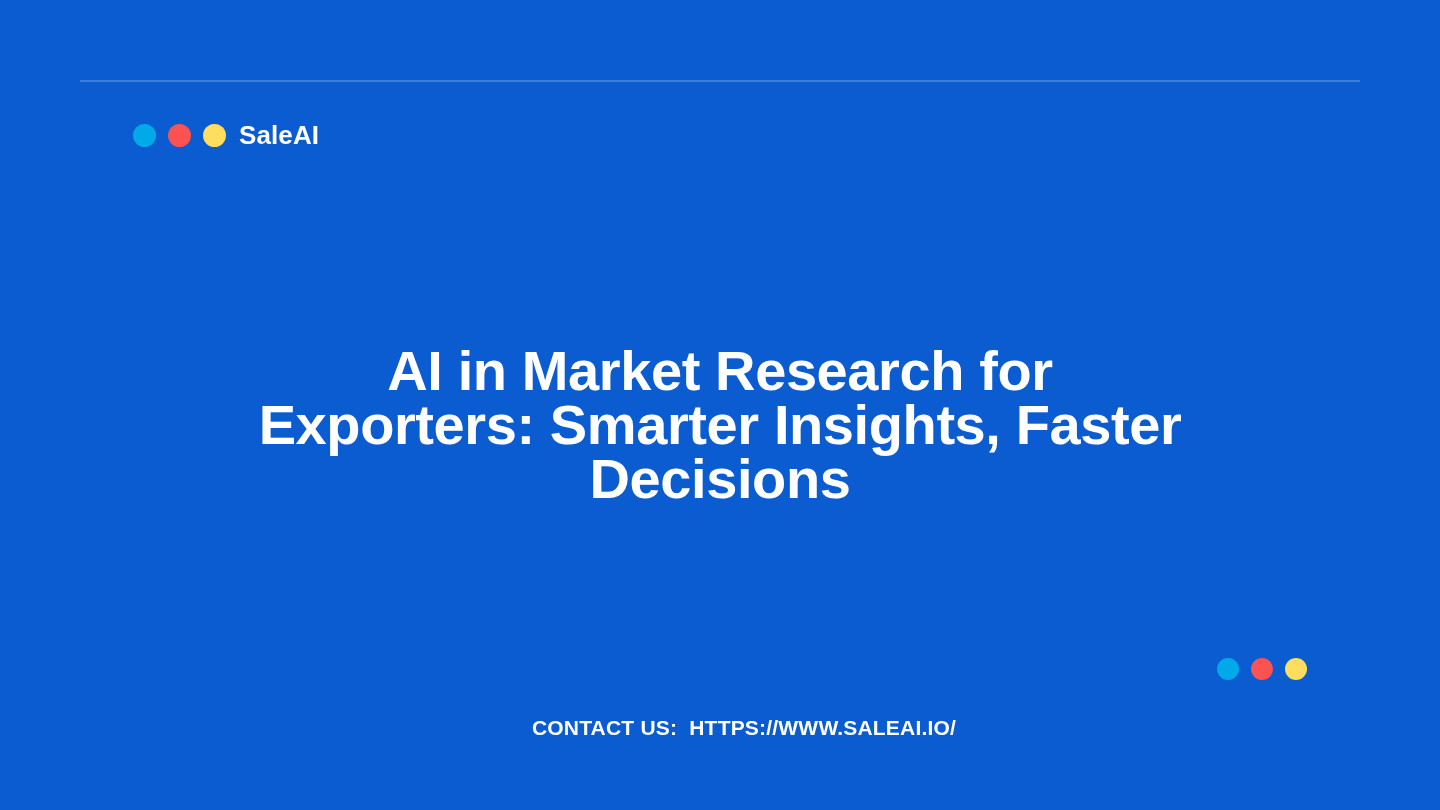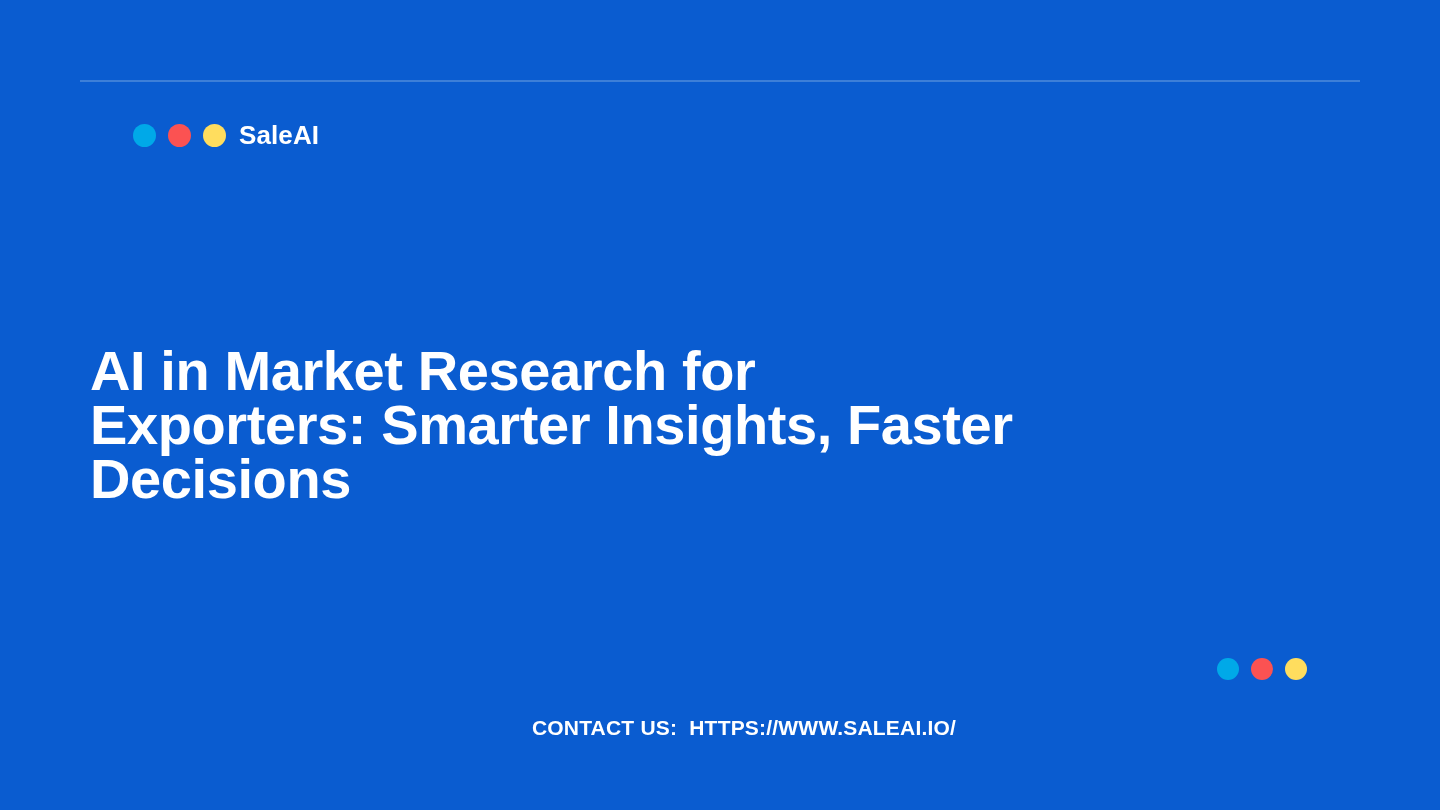--- a/index.html
+++ b/index.html
@@ -66,21 +66,21 @@
     white-space: nowrap;
   }
 
   
   .headline {
     position: absolute;
     left: 0;
     right: 0;
     top: 306px;
     padding: 0 90px;
-    text-align: left;
+    text-align: center;
     color: #ffffff;
     font-size: 56px;
     font-weight: bold;
     line-height: 54px;
     letter-spacing: -0.4px;
     white-space: pre-line;
     box-sizing: border-box;
   }
 
   

